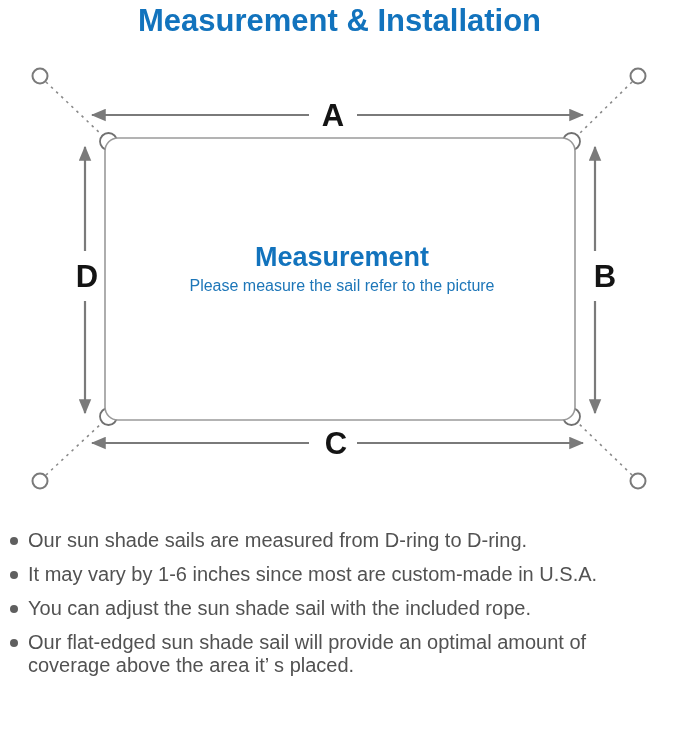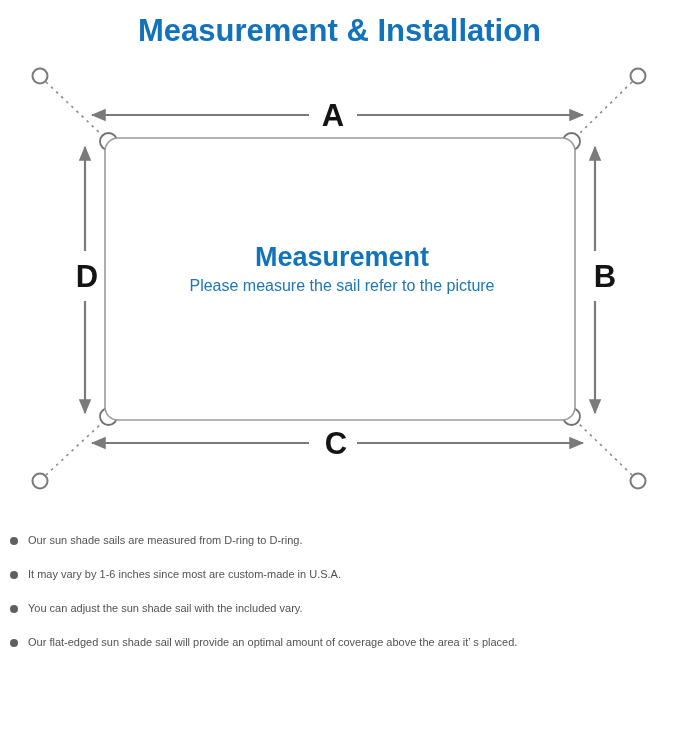--- a/index.html
+++ b/index.html
@@ -7,21 +7,21 @@
     width: 679px; height: 739px;
     background: #ffffff;
     font-family: "Liberation Sans", "DejaVu Sans", sans-serif;
     overflow: hidden;
   }
   .page { width: 679px; height: 739px; position: relative; }
 
   .title {
     height: 58px;
     display: flex; align-items: flex-start; justify-content: center;
-    padding-top: 13px;
+    padding-top: 3px;
     font-size: 31px; font-weight: bold;
     color: #1273bd;
     letter-spacing: 0px;
   }
 
   .diagram-wrap { width: 679px; height: 465px; position: relative; }
   svg { display: block; }
 
   .svg-letter {
     font-family: "Liberation Sans", "DejaVu Sans", sans-serif;
@@ -38,21 +38,21 @@
 
   .notes {
     padding: 6px 12px 0 10px;
     list-style: none;
   }
   .note-item {
     display: flex;
     gap: 10px;
     margin-bottom: 11px;
     color: #525252;
-    font-size: 11px;
+    font-size: 20px;
     line-height: 23px;
   }
   .bullet-dot {
     flex: 0 0 auto;
     width: 8px; height: 8px;
     margin-top: 8px;
     border-radius: 50%;
     background: #5f5f5f;
   }
 </style>
@@ -123,21 +123,21 @@
     <li class="note-item">
       <span class="bullet-dot"></span>
       <span>Our sun shade sails are measured from D-ring to D-ring.</span>
     </li>
     <li class="note-item">
       <span class="bullet-dot"></span>
       <span>It may vary by 1-6 inches since most are custom-made in U.S.A.</span>
     </li>
     <li class="note-item">
       <span class="bullet-dot"></span>
-      <span>You can adjust the sun shade sail with the included vary.</span>
+      <span>You can adjust the sun shade sail with the included rope.</span>
     </li>
     <li class="note-item">
       <span class="bullet-dot"></span>
       <span>Our flat-edged sun shade sail will provide an optimal amount of coverage above the area it’ s placed.</span>
     </li>
   </ul>
 
 </div>
 
 </body></html>

